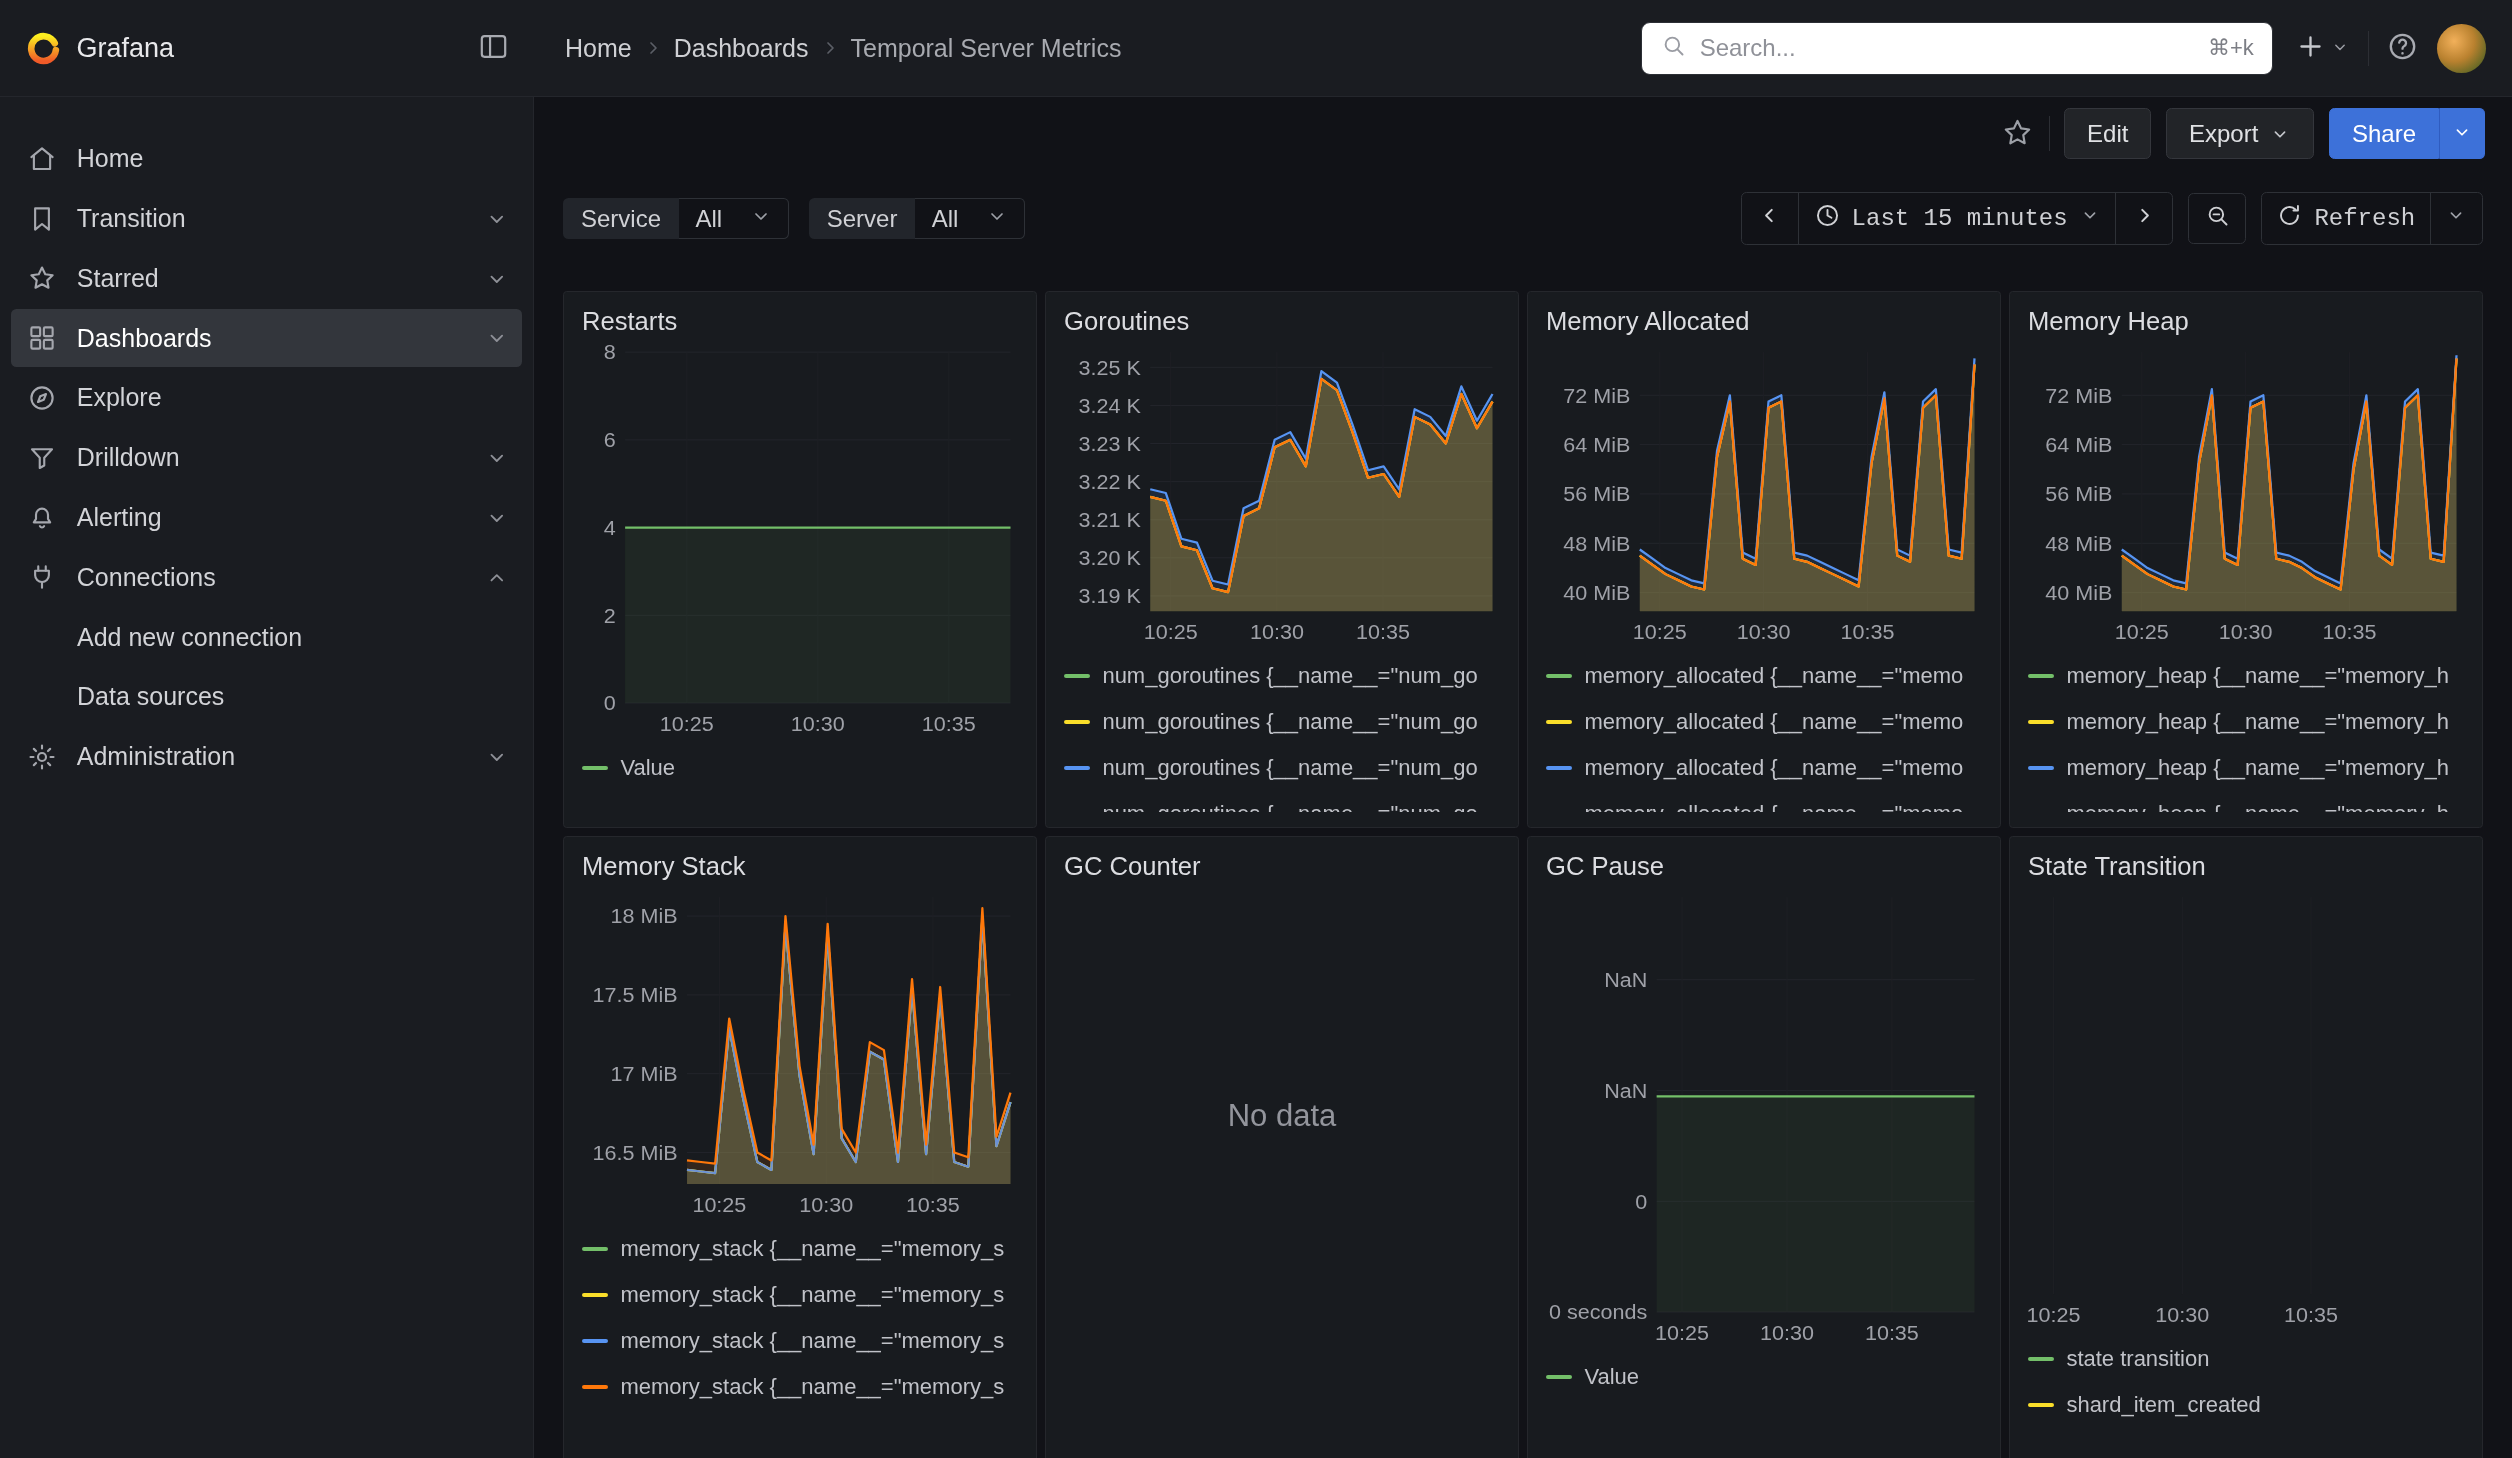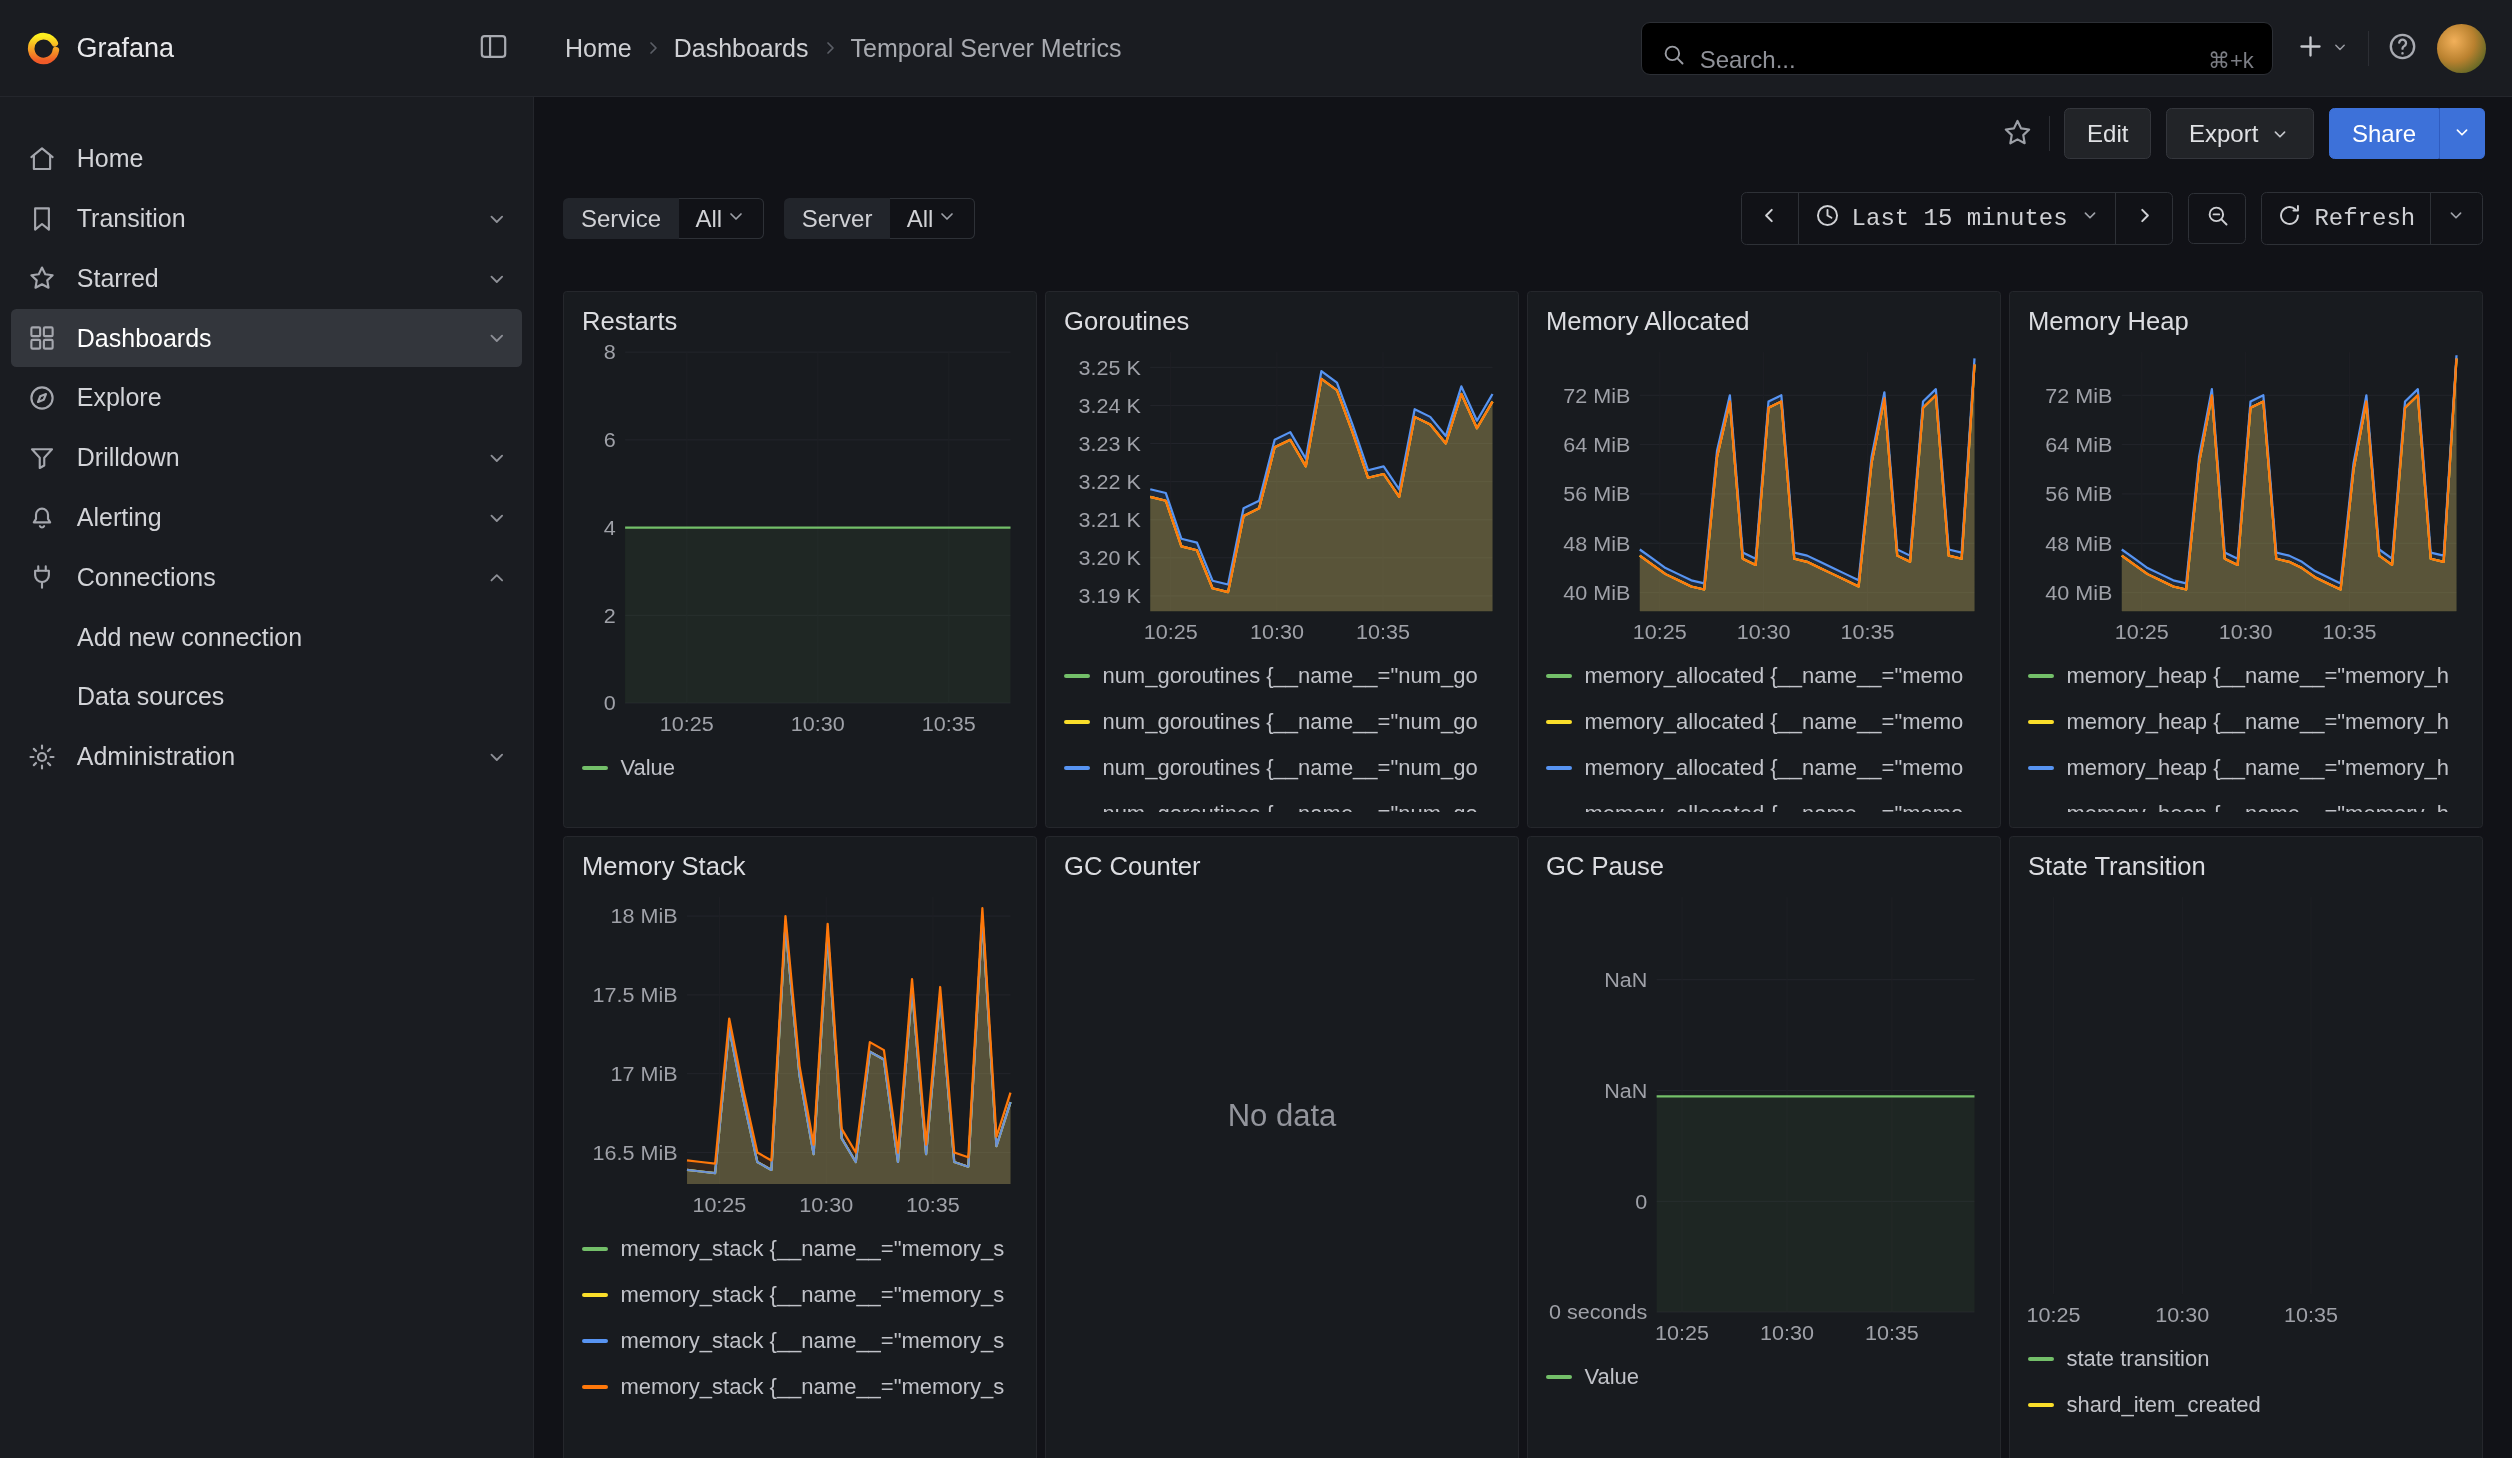--- a/index.html
+++ b/index.html
@@ -12,22 +12,22 @@
   .nav-left { width:534px; flex:0 0 534px; display:flex; align-items:center; padding:0 24px 0 27px; }
   .brand { font-size:27px; font-weight:500; color:#e9e9ec; margin-left:16.4px; }
   .nav-left .spacer { flex:1; }
   .iconbtn { background:none; border:none; color:#a8aab1; display:inline-flex; align-items:center; justify-content:center; cursor:pointer; }
   .iconbtn svg { width:33px; height:33px; }
   .breadcrumb { display:flex; align-items:center; gap:9px; padding-left:31px; font-size:25px; }
   .crumb { color:#cfd0d4; }
   .crumb.current { color:#a8aab0; }
   .crumb-sep svg { width:24px; height:24px; color:#5b5e66; display:block; }
   header .grow { flex:1; }
-  .searchbox { width:632px; height:53px; background:#000000; border:0.9px solid #2c2f35; border-radius:9px;
-    display:flex; align-items:flex-end; padding:0 18px; gap:12.8px; margin-right:22px; }
+  .searchbox { width:632px; height:53px; background:#ffffff; border:0.9px solid #2c2f35; border-radius:9px;
+    display:flex; align-items:center; padding:0 18px; gap:12.8px; margin-right:22px; }
   .searchbox svg { width:27px; height:27px; color:#9a9ca3; }
   .search-ph { color:#8f9198; flex:1; }
   .kbd { color:#7c7e85; font-size:22px; }
   .nav-right { display:flex; align-items:center; gap:18px; padding-right:25.6px; }
   .plus-btn { display:flex; align-items:center; gap:3.7px; background:none; border:none; color:#c6c8cd; cursor:pointer; }
   .plus-btn svg { width:31px; height:31px; }
   .plus-btn .caret svg { width:20px; height:20px; color:#9a9ca3; }
   .vdivider { width:0.9px; height:35px; background:#2c2e34; }
   .avatar { width:49px; height:49px; border-radius:50%;
     background:radial-gradient(circle at 35% 35%, #f2b05a, #b9812f 45%, #6b6a26 75%, #4c4a1d); display:inline-block; }
@@ -60,21 +60,21 @@
   .btn-share-caret { background:#3d71d9; border:0.9px solid #3d71d9; border-left:0.9px solid #2f5cc0; color:#fff;
     border-radius:0 5.5px 5.5px 0; padding:0 11px; height:51px; display:inline-flex; align-items:center; cursor:pointer; }
   .btn-share-caret svg { width:22px; height:22px; }
 
   .filter-row { margin-top:29px; padding:0 29px; display:flex; align-items:center; }
   .filters { display:flex; gap:20px; }
   .filter { display:flex; height:41px; }
   .f-label { background:#22252b; border-radius:5.5px 0 0 5.5px; display:flex; align-items:center; padding:0 18px;
     color:#d0d1d5; }
   .f-value { border:0.9px solid #2e3137; border-left:none; border-radius:0 5.5px 5.5px 0; display:flex; align-items:center;
-    gap:2px; padding:0 14.6px 0 16.4px; color:#d0d1d5; cursor:pointer; }
+    gap:27px; padding:0 14.6px 0 16.4px; color:#d0d1d5; cursor:pointer; }
   .f-value svg { width:24px; height:24px; color:#9da0a7; }
   .filter-row .grow { flex:1; }
   .time-controls { display:flex; align-items:center; gap:14.6px; }
   .tc-group { display:flex; border:0.9px solid #2e3137; border-radius:5.5px; overflow:hidden; }
   .tc-btn { height:51px; background:transparent; border:none; color:#cfd0d4; display:inline-flex; align-items:center;
     gap:11px; padding:0 14.6px; cursor:pointer; font-size:24px; font-family:Liberation Mono, monospace; }
   .tc-btn + .tc-btn { border-left:0.9px solid #2e3137; }
   .tc-btn svg { width:27px; height:27px; }
   .tc-btn .caret svg { width:22px; height:22px; color:#9da0a7; }
   .tc-single { border:0.9px solid #2e3137; border-radius:5.5px; }

